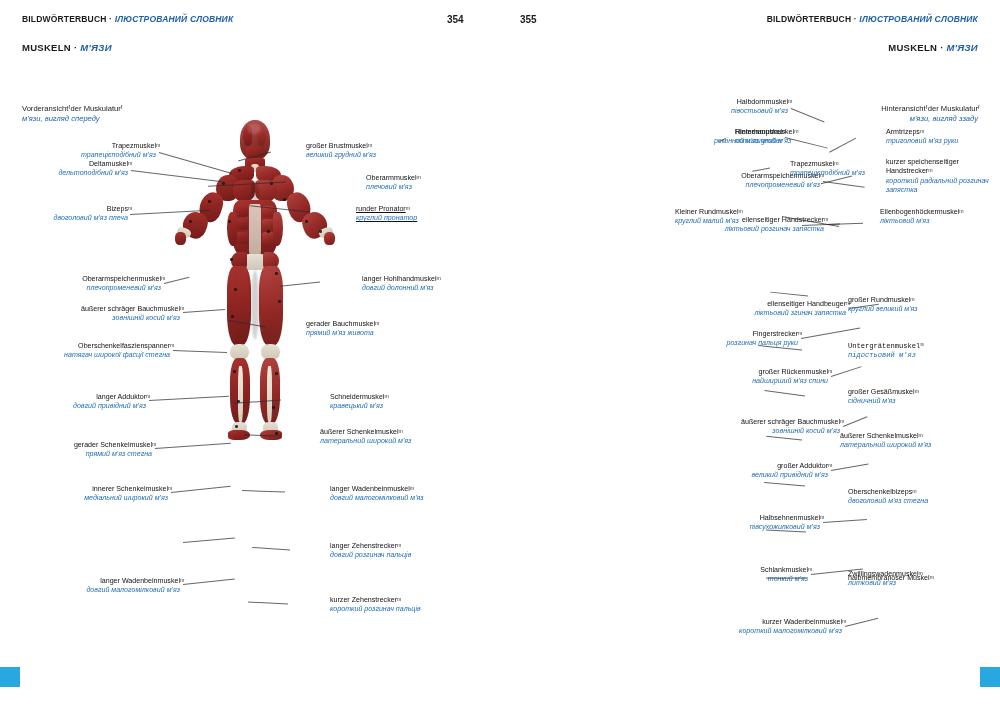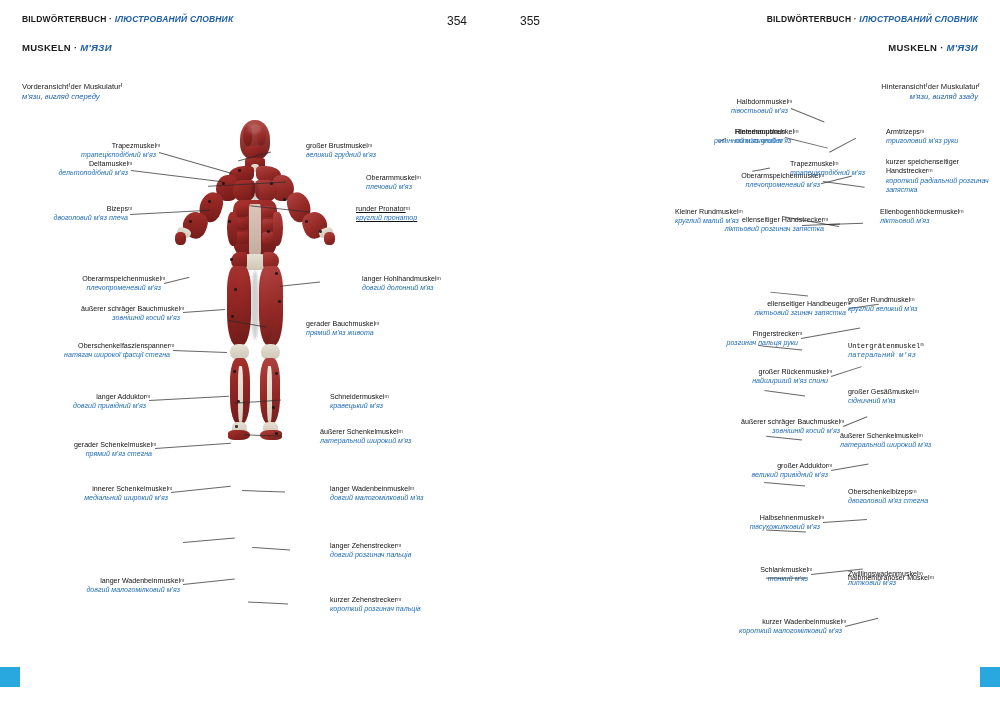--- a/index.html
+++ b/index.html
@@ -29,22 +29,22 @@
     color: #1b1b1b;
     white-space: nowrap;
   }
   .running-head .cyr { color: #1f5fa8; font-style: italic; }
   .rh-left { left: 22px; }
   .rh-right { right: 22px; text-align: right; }
 
   .folio {
     position: absolute;
     top: 14px;
-    font-size: 12px;
-    font-weight: normal;
+    font-size: 10px;
+    font-weight: bold;
     color: #1b1b1b;
   }
   .folio-left { left: 447px; }
 
   .section-title {
     position: absolute;
     top: 42px;
     font-size: 9.5px;
     font-weight: bold;
     color: #1b1b1b;
@@ -54,20 +54,21 @@
   .section-title .cyr { color: #1f5fa8; font-style: italic; }
   .st-left { left: 22px; }
   .st-right { right: 22px; }
 
   .caption {
     position: absolute;
     font-size: 7.6px;
     line-height: 1.35;
     color: #1b1b1b;
     white-space: nowrap;
+    margin-top: 22px;
   }
   .caption .cyr { color: #1f5fa8; font-style: italic; display: block; }
   .cap-left { top: 82px; left: 22px; }
   .cap-right { top: 82px; right: 22px; text-align: right; }
 
   
   .label {
     position: absolute;
     font-size: 7.1px;
     line-height: 1.32;
@@ -514,21 +515,21 @@
   <div class="lead" style="left:340px; top:224px; width:38px; transform:rotate(178deg);"></div>
 
   <div class="label" style="left:348px; top:296px; width:120px;">
     <span>großer Rundmuskel</span><span class="m">m</span>
     <span class="cyr">круглий великий м'яз</span>
   </div>
   <div class="lead" style="left:308px; top:296px; width:38px; transform:rotate(186deg);"></div>
 
   <div class="label" style="left:348px; top:342px; width:120px;font-family:Liberation Mono, monospace;">
     <span>Untergrätenmuskel</span><span class="m">m</span>
-    <span class="cyr">латеральний м'яз</span>
+    <span class="cyr">підостьовий м'яз</span>
   </div>
   <div class="lead" style="left:302px; top:350px; width:44px; transform:rotate(186deg);"></div>
 
   <div class="label" style="left:348px; top:388px; width:120px;">
     <span>großer Gesäßmuskel</span><span class="m">m</span>
     <span class="cyr">сідничний м'яз</span>
   </div>
   <div class="lead" style="left:305px; top:396px; width:41px; transform:rotate(188deg);"></div>
 
   <div class="label" style="left:340px; top:432px; width:140px;">

